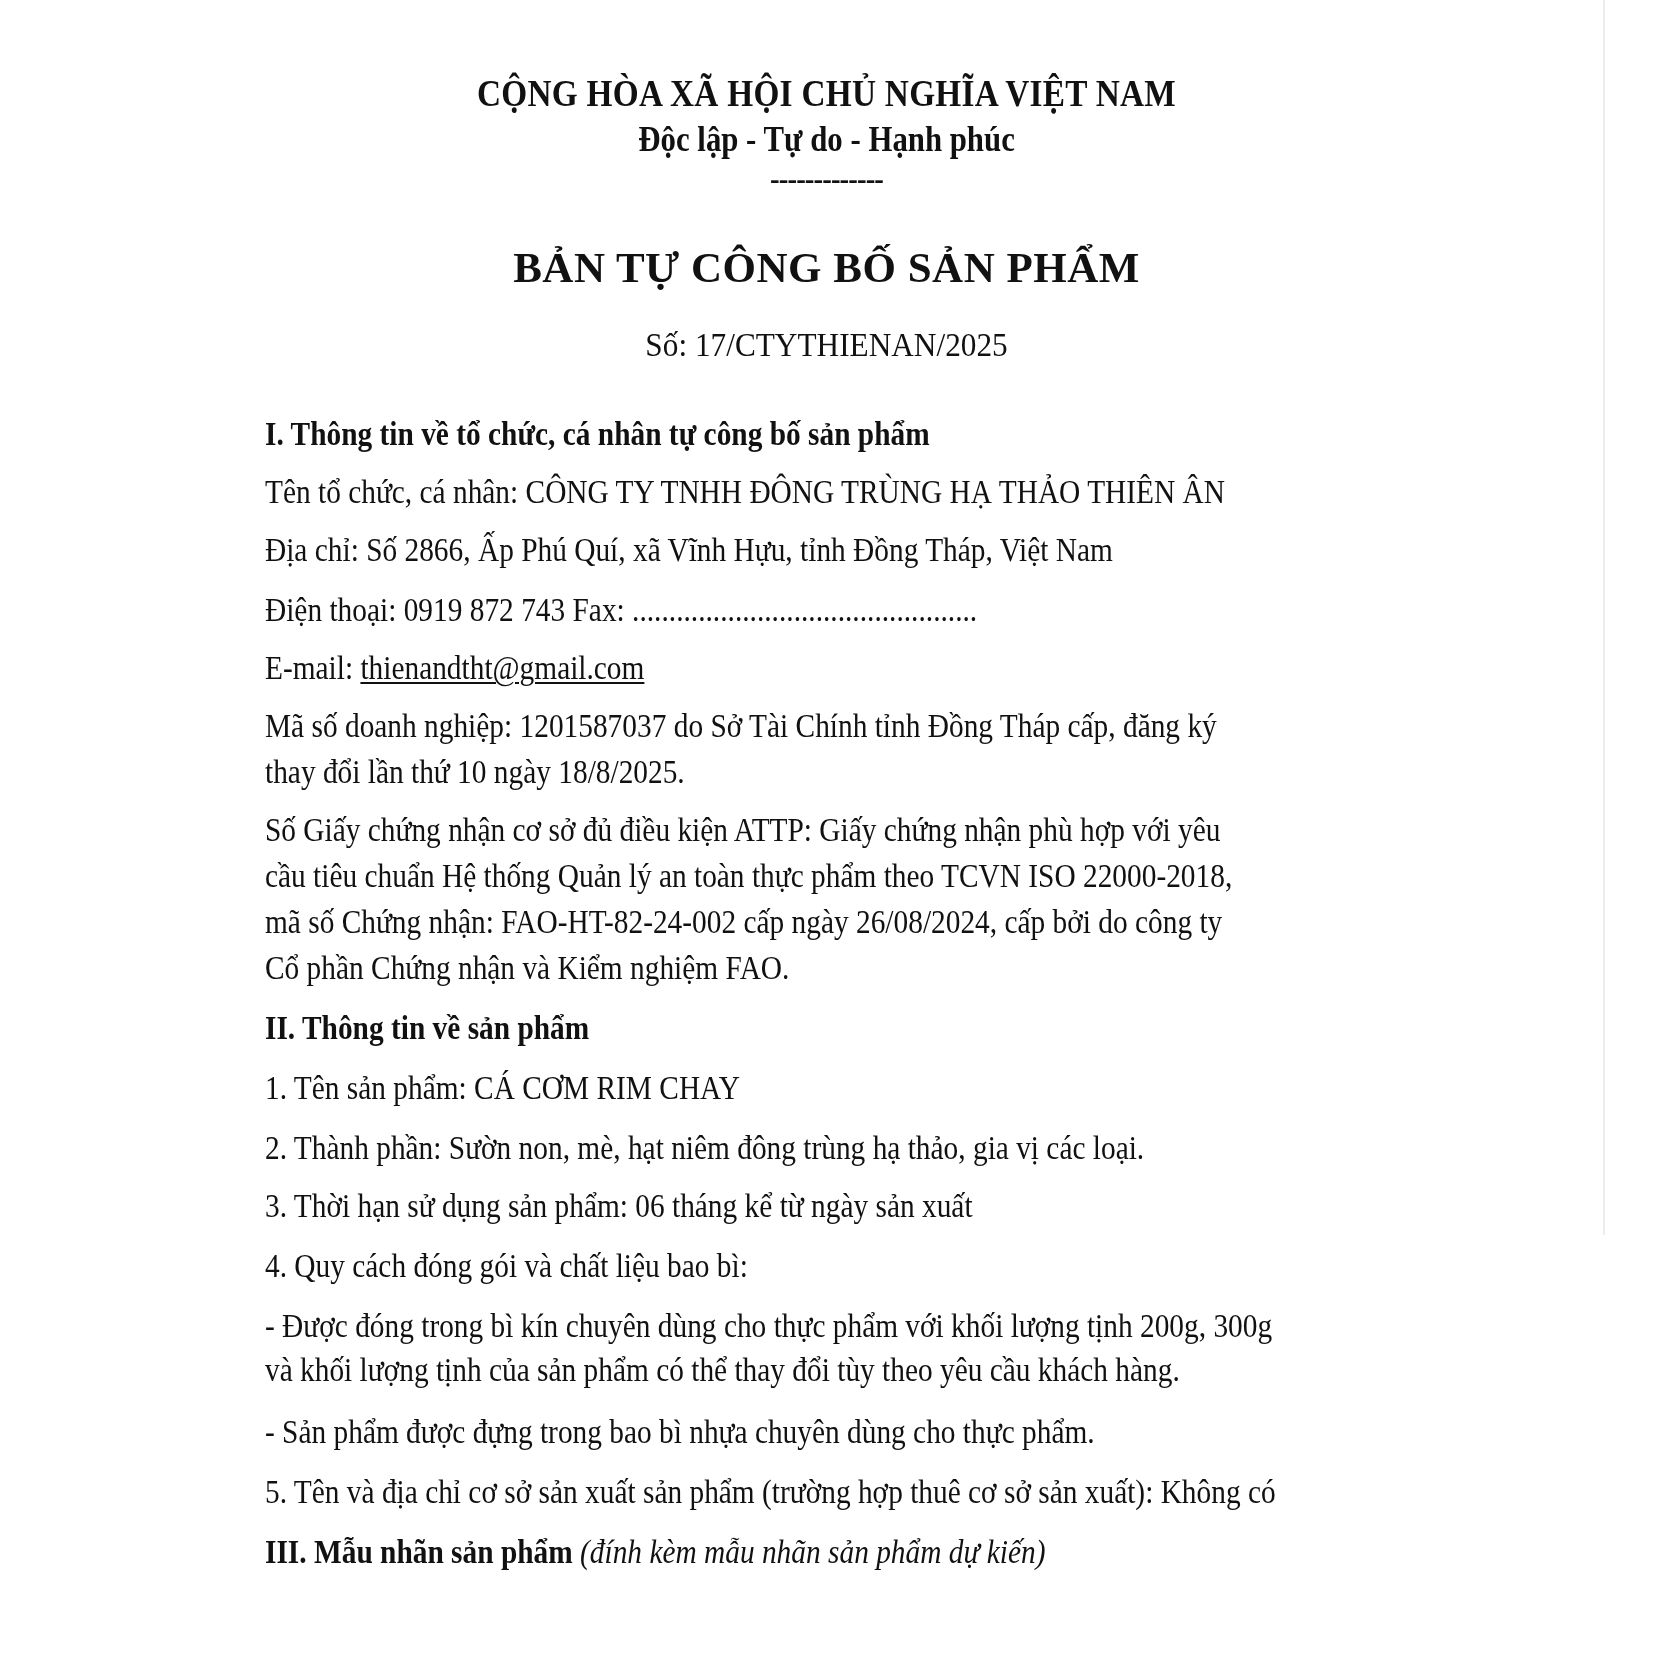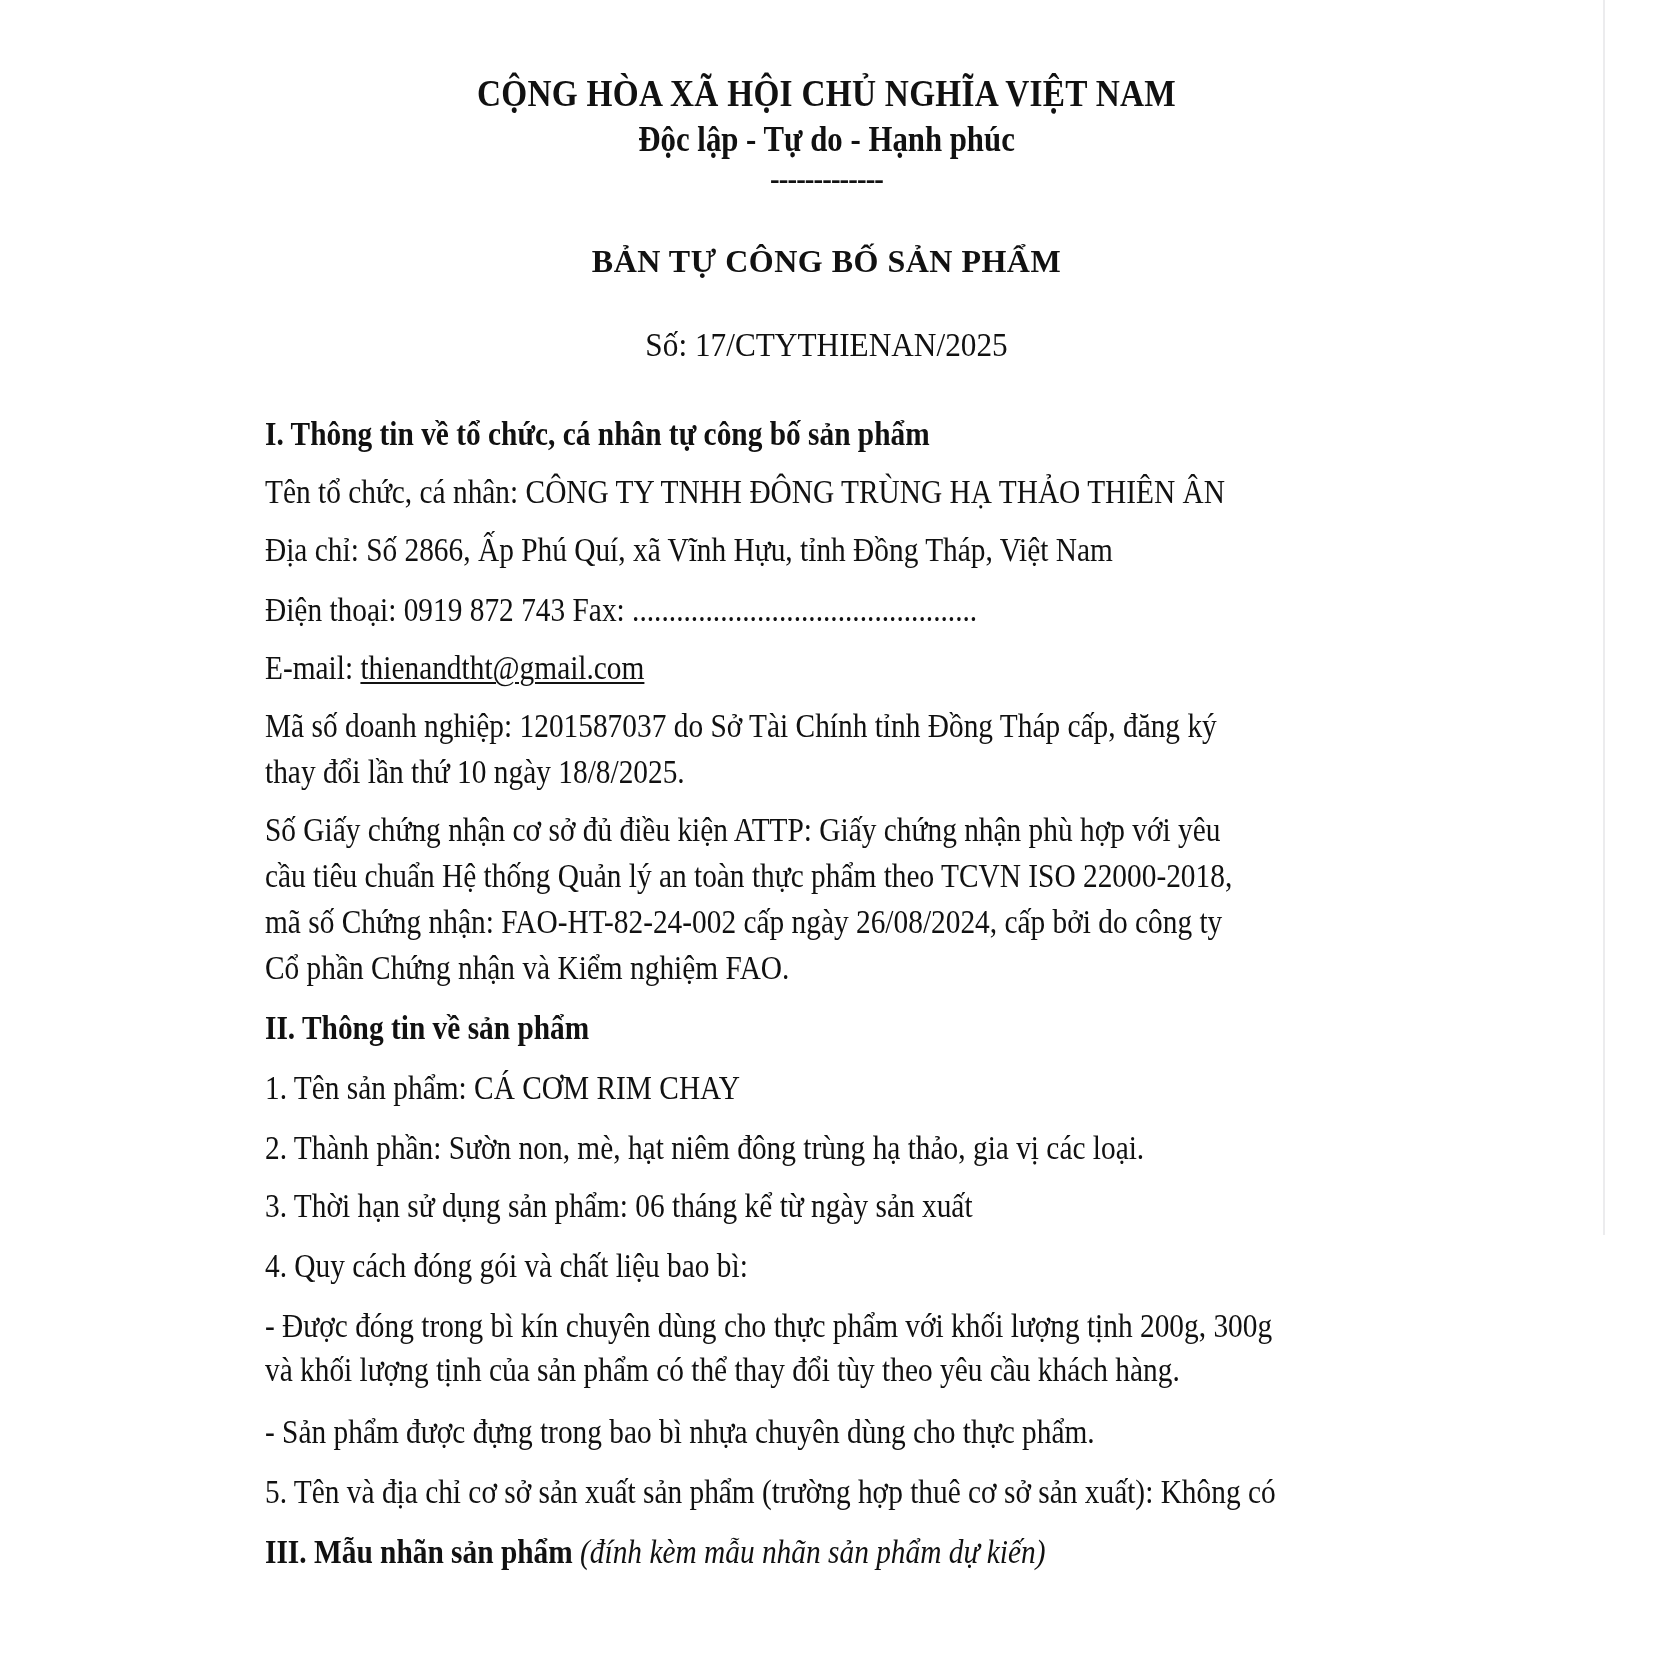--- a/index.html
+++ b/index.html
@@ -55,21 +55,21 @@
     .dashes {
       top: 160px;
       font-size: 32px;
       font-weight: bold;
       letter-spacing: -1px;
       transform: scaleX(0.9);
       transform-origin: 827px 0;
     }
     .doc-title {
       top: 243px;
-      font-size: 32px;
+      font-size: 43px;
       font-weight: bold;
       letter-spacing: 0.5px;
     }
     .doc-number {
       top: 326px;
       font-size: 34px;
       transform: scaleX(0.92);
       transform-origin: 827px 0;
     }
     .line {

